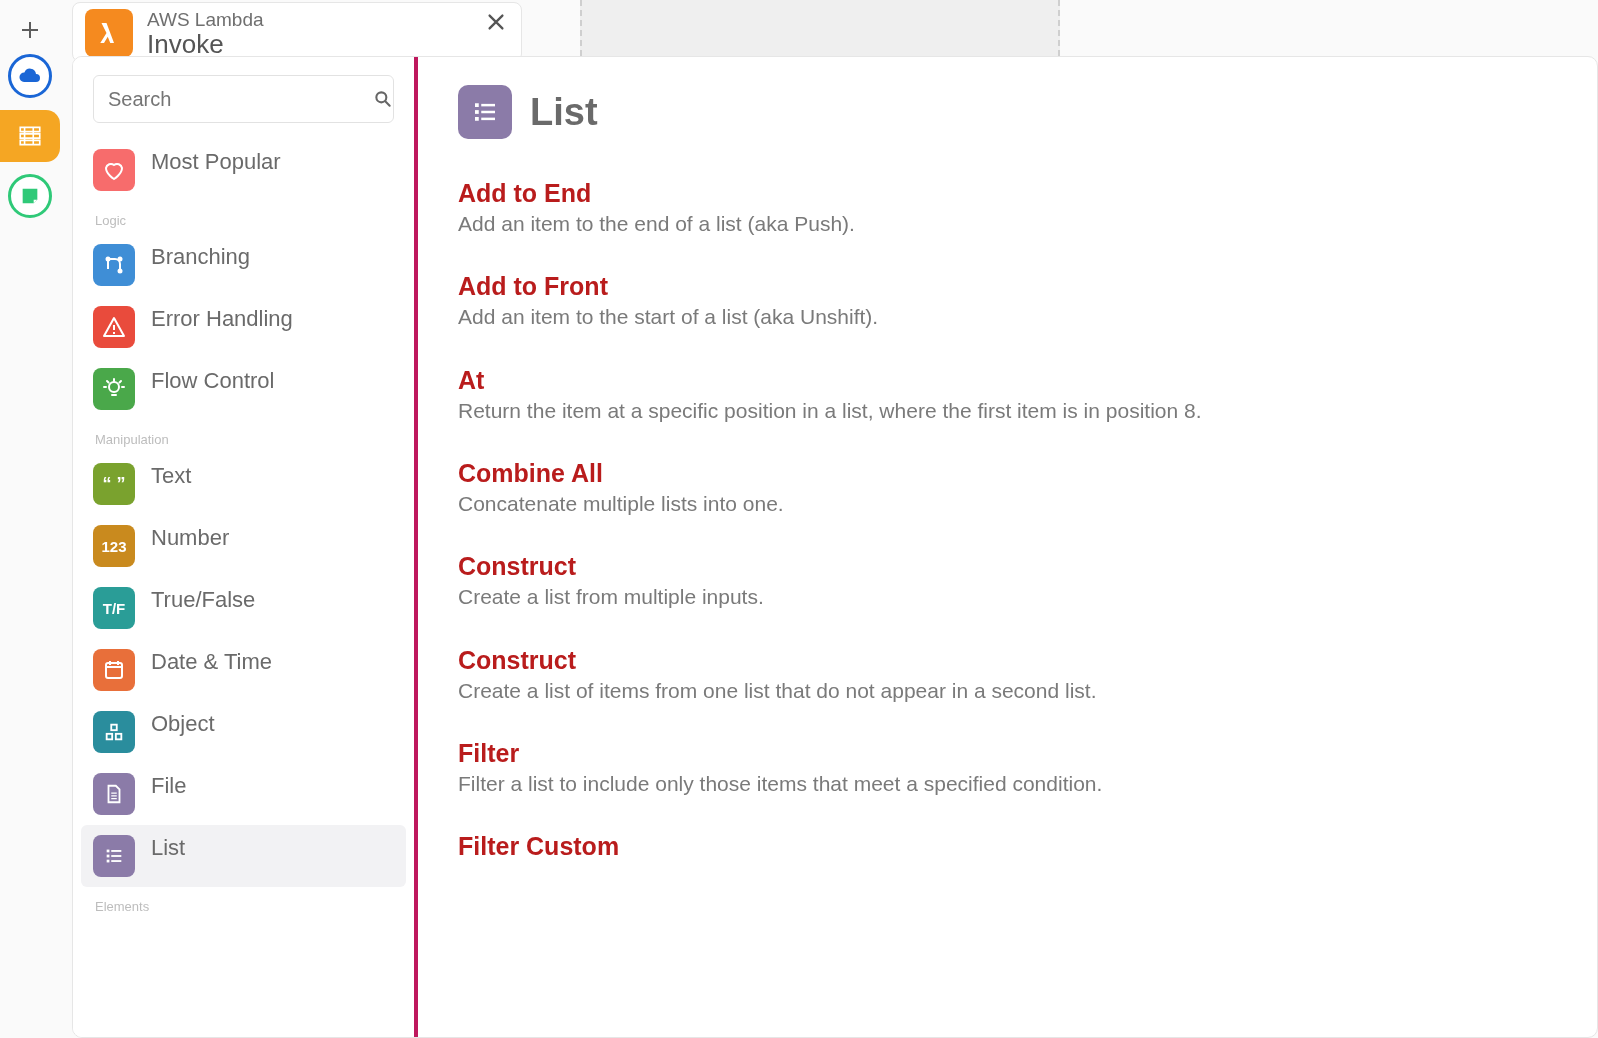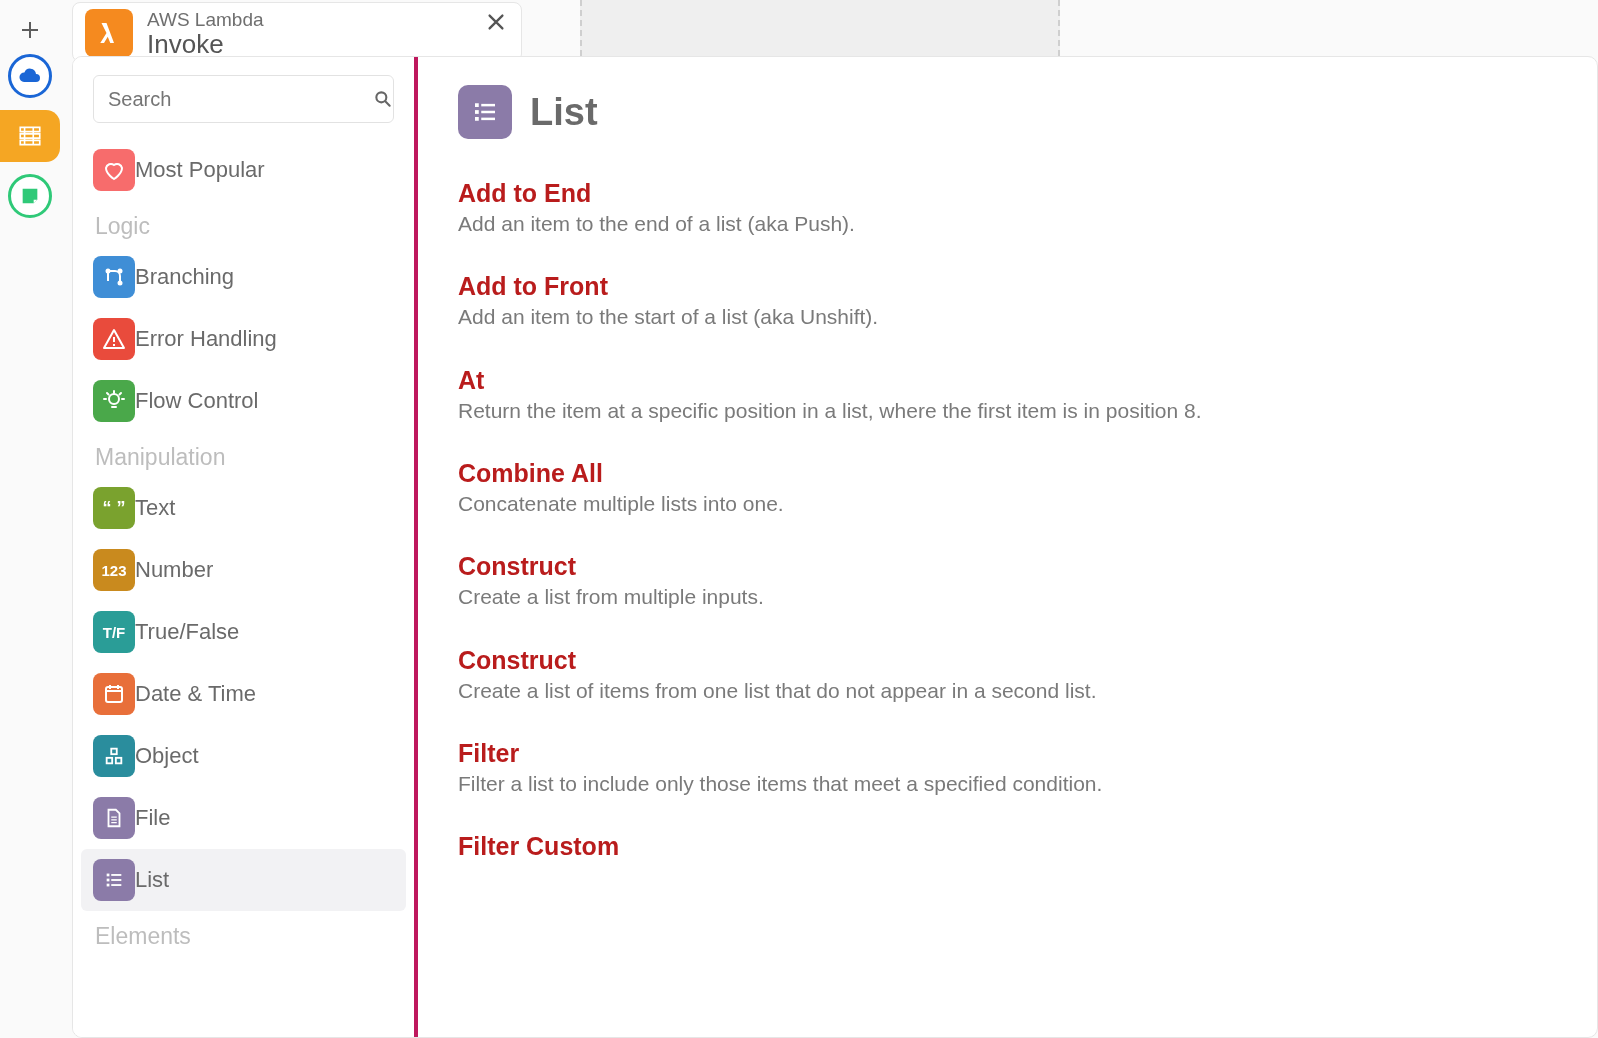--- a/index.html
+++ b/index.html
@@ -134,28 +134,28 @@
       height: 48px;
     }
     .search-box input {
       border:none; outline:none; font-size:20px; flex:1; color:#555;
       background:transparent;
     }
     .search-box .sicon { color:#666; }
 
     .cat-list { padding: 6px 8px 20px 8px; }
     .cat-header {
-      font-size: 23px;
+      font-size: 13px;
       color: #bdbdbd;
       font-weight: 400;
       padding: 12px 14px 6px 14px;
     }
     .cat-item {
       display:flex;
-      align-items:center;
+      gap: 16px;
       padding: 10px 12px;
       border-radius: 6px;
       cursor: pointer;
     }
     .cat-item.active { background:#f2f2f4; }
     .cat-item .cicon {
       width:42px; height:42px; border-radius:8px;
       display:flex; align-items:center; justify-content:center;
       color:#fff; flex-shrink:0;
       font-size: 18px; font-weight:600;

